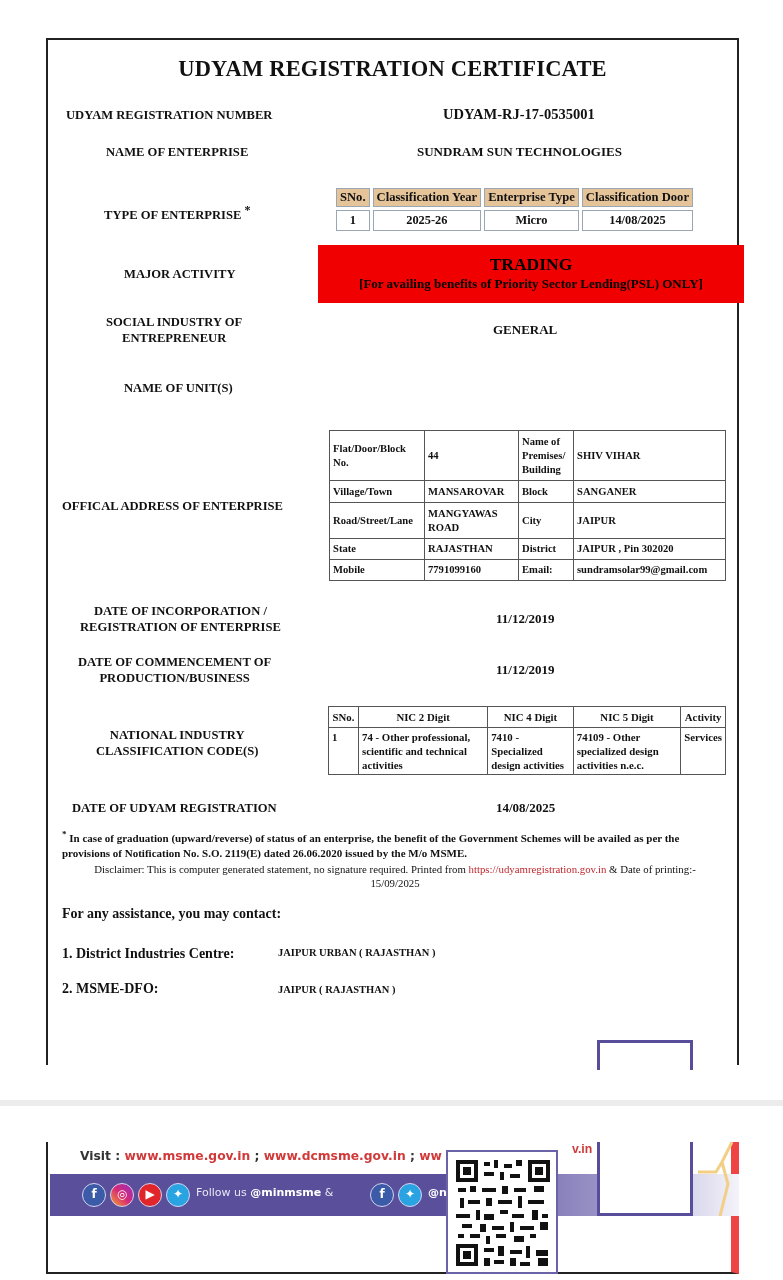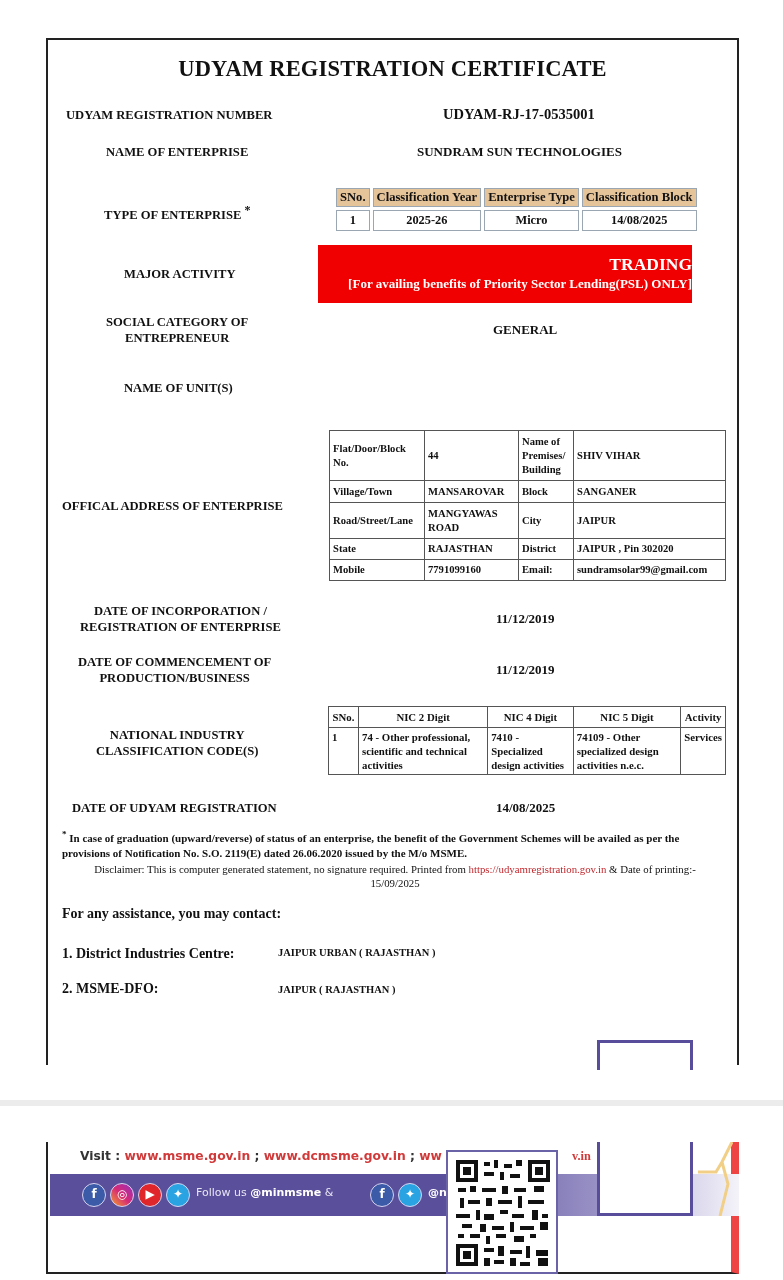--- a/index.html
+++ b/index.html
@@ -22,22 +22,22 @@
     }
     .star { font-size: 12px; vertical-align: super; margin-left: 3px; }
 
     table { border-collapse: collapse; font-family: "Liberation Serif", serif; }
 
     .cls-table { position: absolute; left: 285px; top: 145px; border-collapse: separate; border-spacing: 3px; }
     .cls-table th { background: #e6c49a; border: 1px solid #9aa6b2; font-size: 12.6px; padding: 1px 3px; font-weight: bold; white-space: nowrap; }
     .cls-table td { border: 1px solid #9aa6b2; font-size: 12.4px; padding: 2px 3px; text-align: center; font-weight: bold; }
 
     .activity-banner {
-      position: absolute; left: 270px; top: 205px; width: 374px; height: 58px;
-      background: #f00000; text-align: right; color: #ffffff; font-weight: bold;
+      position: absolute; left: 270px; top: 205px; width: 426px; height: 58px;
+      background: #f00000; text-align: center; color: #000000; font-weight: bold;
     }
     .activity-banner .main { font-size: 17.5px; margin-top: 9px; display: block; }
     .activity-banner .sub { font-size: 13px; display: block; margin-top: 1px; }
 
     .unit-table { position: absolute; left: 280px; top: 326px; width: 398px; }
     .unit-table td { border: 1px solid #555; font-size: 11px; padding: 3px 4px; font-weight: bold; }
 
     .addr-table { position: absolute; left: 281px; top: 390px; width: 397px; }
     .addr-table td { border: 1px solid #555; font-size: 10.6px; padding: 2px 3px; font-weight: bold; line-height: 14px; vertical-align: middle; }
 
@@ -95,41 +95,41 @@
 
   <div class="lbl" style="left:56px; top:162px;">
     <span>TYPE OF ENTERPRISE</span><span class="star">*</span>
   </div>
   <table class="cls-table">
     <thead>
       <tr>
         <th>SNo.</th>
         <th>Classification Year</th>
         <th>Enterprise Type</th>
-        <th>Classification Block</th>
+        <th>Classification Door</th>
       </tr>
     </thead>
     <tbody>
       <tr>
         <td>1</td>
         <td>2025-26</td>
         <td>Micro</td>
         <td>14/08/2025</td>
       </tr>
     </tbody>
   </table>
 
   <div class="lbl" style="left:76px; top:226px;">MAJOR ACTIVITY</div>
   <div class="activity-banner">
     <span class="main">TRADING</span>
     <span class="sub">[For availing benefits of Priority Sector Lending(PSL) ONLY]</span>
   </div>
 
   <div class="lbl" style="left:58px; top:274px;">
-    <div>SOCIAL CATEGORY OF</div>
+    <div>SOCIAL INDUSTRY OF</div>
     <div>ENTREPRENEUR</div>
   </div>
   <div class="val" style="left:445px; top:282px;">GENERAL</div>
 
   <div class="lbl" style="left:76px; top:340px;">NAME OF UNIT(S)</div>
 
   <div class="lbl" style="left:14px; top:458px;">OFFICAL ADDRESS OF ENTERPRISE</div>
   <table class="addr-table">
     <tbody>
         <tr style="height:50px;">
@@ -221,21 +221,21 @@
 
   <div class="qr-frame-top"></div>
 </div>
 
 <div class="divider"></div>
 
 <div class="page2">
   <div class="visit">
     <span>Visit : </span><span class="u">www.msme.gov.in</span> ; <span class="u">www.dcmsme.gov.in</span> ; <span class="u">ww</span>
   </div>
-  <span class="u" style="position:absolute; left:524px; top:7px; color:#d13a3a; font-family:Liberation Serif, serif; font-size:12.3px; font-weight:bold;">v.in</span>
+  <span class="u" style="position:absolute; left:524px; top:0; color:#d13a3a; font-family:Liberation Sans, sans-serif; font-size:12.3px; font-weight:bold;">v.in</span>
 
   <div class="social-bar">
     <span class="sicon" style="left:32px; background:#3b5aa8;">f</span>
     <span class="sicon" style="left:60px; background:linear-gradient(45deg,#f4a22c,#d62976,#962fbf);">◎</span>
     <span class="sicon" style="left:88px; background:#e0262b;">▶</span>
     <span class="sicon" style="left:116px; background:#2aa3e3;">✦</span>
     <span class="follow"><span>Follow us </span><b>@minmsme</b><span> &amp; </span></span>
     <span class="sicon" style="left:320px; background:#3b5aa8;">f</span>
     <span class="sicon" style="left:348px; background:#2aa3e3;">✦</span>
     <span class="follow" style="left:378px;"><b>@n</b></span>

